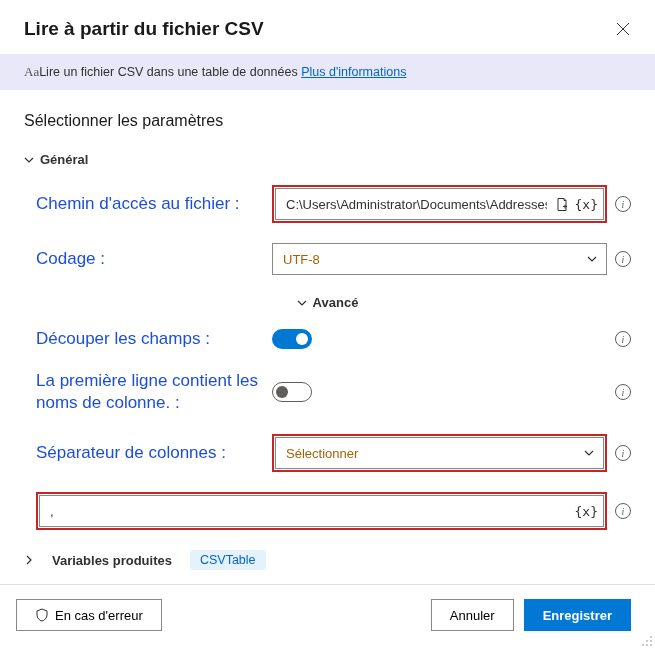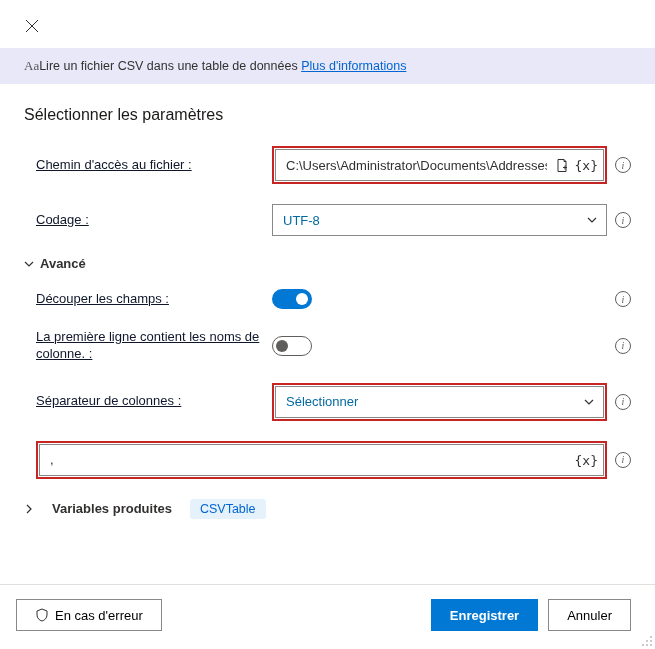--- a/index.html
+++ b/index.html
@@ -13,31 +13,31 @@
   .info-bar .aa { font-family: "Segoe UI", serif; font-size: 13px; color: #555; }
   .info-bar a { color: #0065d1; text-decoration: underline; cursor: pointer; }
 
   .content { padding: 22px 24px 0 24px; }
   .section-title { font-size: 16px; font-weight: 400; color: #1b1a19; margin-bottom: 22px; }
 
   .group-header { display: flex; align-items: center; gap: 6px; font-size: 13px; font-weight: 600; color: #323130; margin-bottom: 18px; cursor: pointer; }
   .chevron { width: 10px; height: 10px; display: inline-flex; align-items: center; justify-content: center; }
 
   .row { display: flex; align-items: center; margin-bottom: 20px; padding-left: 12px; }
-  .row-label { width: 236px; flex-shrink: 0; font-size: 13px; color: #0f172a; line-height: 1.3; padding-right: 10px; text-decoration: underline; }
+  .row-label { width: 236px; flex-shrink: 0; font-size: 17px; color: #1d4ed8; line-height: 1.3; padding-right: 10px; }
   .row-control { flex: 1; display: flex; align-items: center; gap: 8px; }
 
   .input-wrap { flex: 1; position: relative; }
   .input-field { width: 100%; height: 32px; border: 1px solid #8a8886; padding: 0 56px 0 10px; font-size: 13px; color: #323130; background: #fff; }
   .input-icons { position: absolute; right: 6px; top: 50%; transform: translateY(-50%); display: flex; gap: 6px; align-items: center; }
   .icon-var { font-family: monospace; font-size: 13px; color: #323130; cursor: pointer; }
 
   .red-border { border: 2px solid #c72424; padding: 1px; }
 
-  .select-field { width: 100%; height: 32px; border: 1px solid #8a8886; padding: 0 28px 0 10px; font-size: 13px; color: #0369a1; background: #fff; display: flex; align-items: center; position: relative; cursor: pointer; }
+  .select-field { width: 100%; height: 32px; border: 1px solid #8a8886; padding: 0 28px 0 10px; font-size: 13px; color: #a16207; background: #fff; display: flex; align-items: center; position: relative; cursor: pointer; }
   .select-chevron { position: absolute; right: 8px; top: 50%; transform: translateY(-50%); }
 
   .info-icon { width: 16px; height: 16px; border: 1px solid #605e5c; border-radius: 50%; display: flex; align-items: center; justify-content: center; font-size: 10px; color: #605e5c; cursor: pointer; font-style: italic; font-family: serif; flex-shrink: 0; }
 
   .toggle { width: 40px; height: 20px; border-radius: 10px; position: relative; cursor: pointer; }
   .toggle.on { background: #0078d4; }
   .toggle.off { background: #fff; border: 1px solid #605e5c; }
   .toggle-knob { width: 12px; height: 12px; border-radius: 50%; position: absolute; top: 50%; transform: translateY(-50%); }
   .toggle.on .toggle-knob { background: #fff; right: 4px; }
   .toggle.off .toggle-knob { background: #605e5c; left: 3px; }
@@ -51,38 +51,47 @@
   .footer-right { display: flex; gap: 10px; }
 
   .resize-grip { position: absolute; right: 2px; bottom: 2px; width: 12px; height: 12px; cursor: nwse-resize; }
 
   svg { display: block; }
 </style>
 </head>
 <body>
 
 <div class="header">
+  <div class="title">Lire à partir du fichier CSV</div>
   <div class="close-btn">
     <svg width="14" height="14" viewBox="0 0 14 14">
         <path d="M1 1 L13 13 M13 1 L1 13" stroke="#323130" stroke-width="1"></path>
       </svg>
   </div>
 </div>
 
 <div class="info-bar">
   <span class="aa">Aa</span>
   <span>
     <span>Lire un fichier CSV dans une table de données</span>
     <a>Plus d'informations</a>
   </span>
 </div>
 
 <div class="content">
   <div class="section-title">Sélectionner les paramètres</div>
 
+  <div class="group-header">
+    <span class="chevron">
+      <svg width="10" height="10" viewBox="0 0 10 10">
+          <path d="M1 3 L5 7 L9 3" stroke="#323130" stroke-width="1.2" fill="none"></path>
+        </svg>
+    </span>
+    <span>Général</span>
+  </div>
 
   <div class="row">
     <div class="row-label">Chemin d'accès au fichier :</div>
     <div class="row-control">
       <div class="red-border" style="flex:1;">
         <div class="input-wrap">
           <input class="input-field" value="C:\Users\Administrator\Documents\Addresses.csv" style="">
           <div class="input-icons">
             <span>
               <svg width="14" height="14" viewBox="0 0 14 14">
@@ -106,21 +115,21 @@
         <span class="select-chevron">
           <svg width="12" height="12" viewBox="0 0 12 12">
               <path d="M2 4 L6 8 L10 4" stroke="#323130" stroke-width="1.2" fill="none"></path>
             </svg>
         </span>
       </div>
       <div class="info-icon">i</div>
     </div>
   </div>
 
-  <div class="group-header" style="margin-top:6px;">
+  <div class="group-header" style="margin-top:6px;justify-content:center;">
     <span class="chevron">
       <svg width="10" height="10" viewBox="0 0 10 10">
           <path d="M1 3 L5 7 L9 3" stroke="#323130" stroke-width="1.2" fill="none"></path>
         </svg>
     </span>
     <span>Avancé</span>
   </div>
 
   <div class="row">
     <div class="row-label">Découper les champs :</div>
@@ -189,22 +198,22 @@
 <div class="footer">
   <button class="btn">
     <span>
       <svg width="14" height="14" viewBox="0 0 14 14">
           <path d="M7 1 L12 3 V7 C12 10 9.5 12.5 7 13 C4.5 12.5 2 10 2 7 V3 Z" stroke="#323130" fill="none" stroke-width="1"></path>
         </svg>
     </span>
     <span>En cas d'erreur</span>
   </button>
   <div class="footer-right">
+    <button class="btn">Annuler</button>
     <button class="btn btn-primary">Enregistrer</button>
-    <button class="btn">Annuler</button>
   </div>
 </div>
 
 <div class="resize-grip">
   <svg width="12" height="12" viewBox="0 0 12 12">
     <circle cx="10" cy="2" r="0.8" fill="#888"></circle>
       <circle cx="6" cy="6" r="0.8" fill="#888"></circle>
       <circle cx="10" cy="6" r="0.8" fill="#888"></circle>
     <circle cx="2" cy="10" r="0.8" fill="#888"></circle>
       <circle cx="6" cy="10" r="0.8" fill="#888"></circle>

